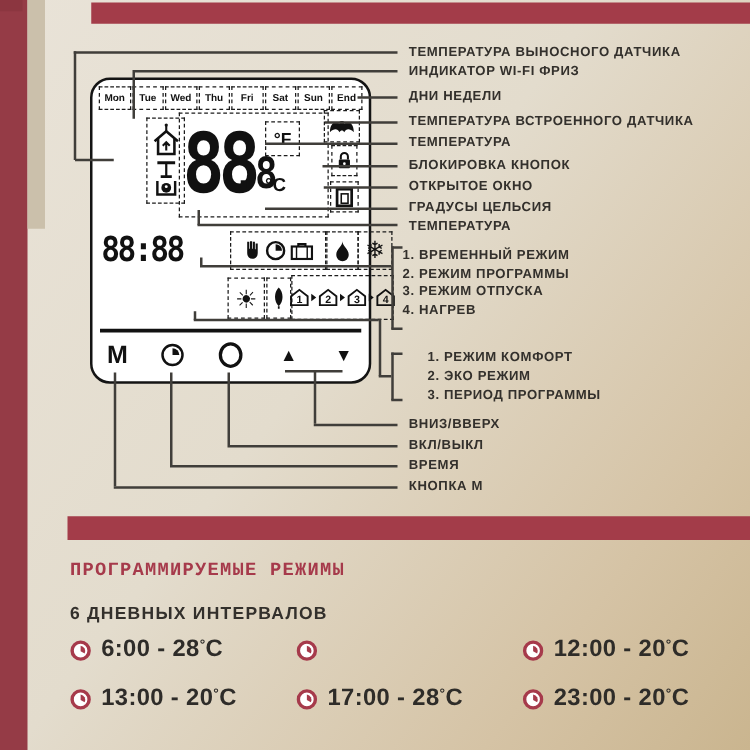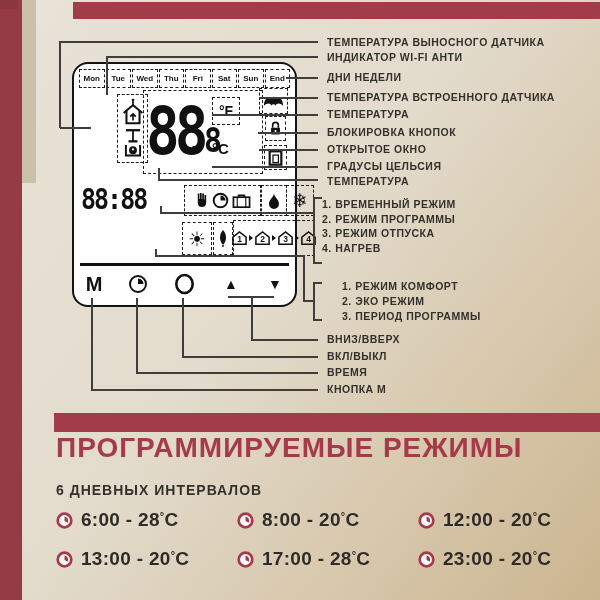--- a/index.html
+++ b/index.html
@@ -39,22 +39,22 @@
   .houses{display:flex;align-items:center;gap:1px;}
   .harr{width:0;height:0;border-left:4px solid #111;border-top:3.5px solid transparent;
     border-bottom:3.5px solid transparent;}
   .hnum{font:bold 9px "Liberation Sans",sans-serif;fill:#111;}
   .lcd-div{position:absolute;left:6px;top:199px;width:209px;height:3px;background:#111;}
   .btn{position:absolute;top:206px;width:24px;height:28px;display:flex;align-items:center;
     justify-content:center;color:#111;cursor:pointer;}
   .btn-m{left:8px;font-size:20px;font-weight:bold;}
   .btn-up{left:145px;font-size:14px;} .btn-down{left:189px;font-size:14px;}
   
-  .sec-title{position:absolute;left:56px;top:432px;font-weight:bold;font-size:28px;
-    letter-spacing:1px;color:var(--accent);white-space:nowrap;}
+  .sec-title{position:absolute;left:56px;top:448px;font-weight:bold;font-size:15px;
+    letter-spacing:1px;color:var(--accent);white-space:nowrap;font-family:Liberation Mono, monospace;}
   .sec-sub{position:absolute;left:56px;top:482px;font-weight:bold;font-size:14px;
     letter-spacing:1px;color:var(--ink);white-space:nowrap;}
   .sched{position:absolute;left:56px;top:509px;width:534px;display:grid;
     grid-template-columns:181px 181px 1fr;row-gap:17px;}
   .slot{display:flex;align-items:center;gap:8px;font-weight:bold;font-size:19px;
     letter-spacing:.3px;color:#2e2c29;white-space:nowrap;}
   .deg{font-size:11px;vertical-align:6px;line-height:0;}
   svg{display:block;}
 </style>
 </head>
@@ -258,21 +258,21 @@
   <div class="cl clv" style="left:251px;top:296px;height:43px;"></div>
   <div class="cl clh" style="left:251px;top:339px;width:67px;"></div>
   <div class="cl clv" style="left:182px;top:298px;height:58px;"></div>
   <div class="cl clh" style="left:182px;top:356px;width:136px;"></div>
   <div class="cl clv" style="left:136px;top:298px;height:74px;"></div>
   <div class="cl clh" style="left:136px;top:372px;width:182px;"></div>
   <div class="cl clv" style="left:91px;top:298px;height:91px;"></div>
   <div class="cl clh" style="left:91px;top:389px;width:227px;"></div>
 
   <div class="lbl" style="top:36px;">ТЕМПЕРАТУРА ВЫНОСНОГО ДАТЧИКА</div>
-  <div class="lbl" style="top:51px;">ИНДИКАТОР WI-FI АНТИ</div>
+  <div class="lbl" style="top:51px;">ИНДИКАТОР WI-FI ФРИЗ</div>
   <div class="lbl" style="top:71px;">ДНИ НЕДЕЛИ</div>
   <div class="lbl" style="top:91px;">ТЕМПЕРАТУРА ВСТРОЕННОГО ДАТЧИКА</div>
   <div class="lbl" style="top:108px;">ТЕМПЕРАТУРА</div>
   <div class="lbl" style="top:126px;">БЛОКИРОВКА КНОПОК</div>
   <div class="lbl" style="top:143px;">ОТКРЫТОЕ ОКНО</div>
   <div class="lbl" style="top:160px;">ГРАДУСЫ ЦЕЛЬСИЯ</div>
   <div class="lbl" style="top:175px;">ТЕМПЕРАТУРА</div>
 
   <div class="grp grp1" style="top:197px;">
     <div>1. ВРЕМЕННЫЙ РЕЖИМ</div>
@@ -304,21 +304,20 @@
         </span>
       <span><span>6:00 - 28</span><span class="deg">°</span><span>C</span></span>
     </div>
     <div class="slot">
       <span>
           <svg width="17" height="17" viewBox="0 0 18 18">
             <circle cx="9" cy="9" r="7.2" fill="#fff" stroke="var(--accent)" stroke-width="2.9"></circle>
             <path d="M9,9.6 L9,4.8 A4.6,4.6 0 0 1 12.4,11.4 Z" fill="var(--accent)"></path>
           </svg>
         </span>
-      <span><span>8:00 - 20</span><span class="deg">°</span><span>C</span></span>
     </div>
     <div class="slot">
       <span>
           <svg width="17" height="17" viewBox="0 0 18 18">
             <circle cx="9" cy="9" r="7.2" fill="#fff" stroke="var(--accent)" stroke-width="2.9"></circle>
             <path d="M9,9.6 L9,4.8 A4.6,4.6 0 0 1 12.4,11.4 Z" fill="var(--accent)"></path>
           </svg>
         </span>
       <span><span>12:00 - 20</span><span class="deg">°</span><span>C</span></span>
     </div>

